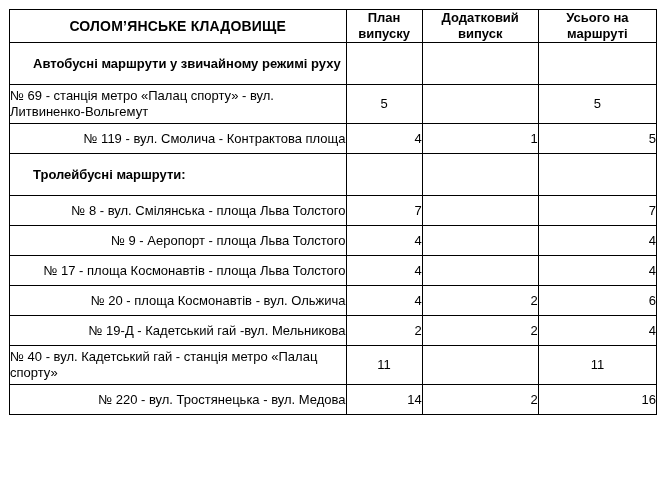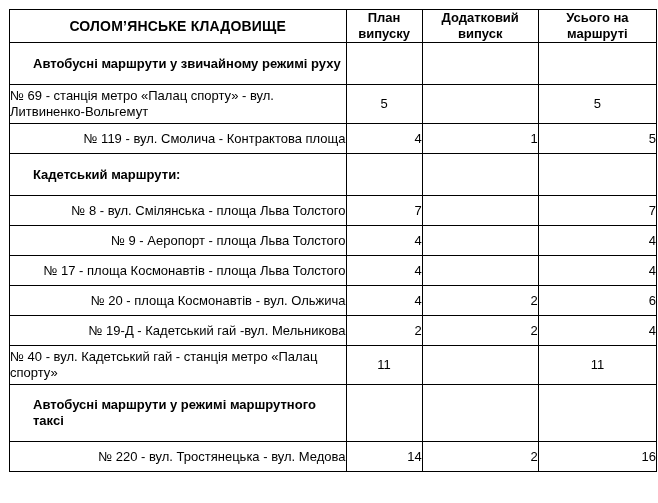--- a/index.html
+++ b/index.html
@@ -122,21 +122,21 @@
       </tr>
 
       <tr class="row">
         <td class="name">№ 119 - вул. Смолича - Контрактова площа</td>
         <td class="num">4</td>
         <td class="num">1</td>
         <td class="num">5</td>
       </tr>
 
       <tr class="section">
-        <td class="name">Кадетський маршрути:</td>
+        <td class="name">Тролейбусні маршрути:</td>
         <td class="num"></td>
         <td class="num"></td>
         <td class="num"></td>
       </tr>
 
 
       <tr class="row">
         <td class="name">№ 8 - вул. Смілянська - площа Льва Толстого</td>
         <td class="num">7</td>
         <td class="num"></td>
@@ -171,26 +171,20 @@
         <td class="num">4</td>
       </tr>
 
       <tr class="rowtall">
         <td class="name">№ 40 - вул. Кадетський гай - станція метро «Палац спорту»</td>
         <td class="num">11</td>
         <td class="num"></td>
         <td class="num">11</td>
       </tr>
 
-      <tr class="section two">
-        <td class="name">Автобусні маршрути у режимі маршрутного таксі</td>
-        <td class="num"></td>
-        <td class="num"></td>
-        <td class="num"></td>
-      </tr>
 
       <tr class="row">
         <td class="name">№ 220 - вул. Тростянецька - вул. Медова</td>
         <td class="num">14</td>
         <td class="num">2</td>
         <td class="num">16</td>
       </tr>
     </tbody>
   </table>
 </div>

